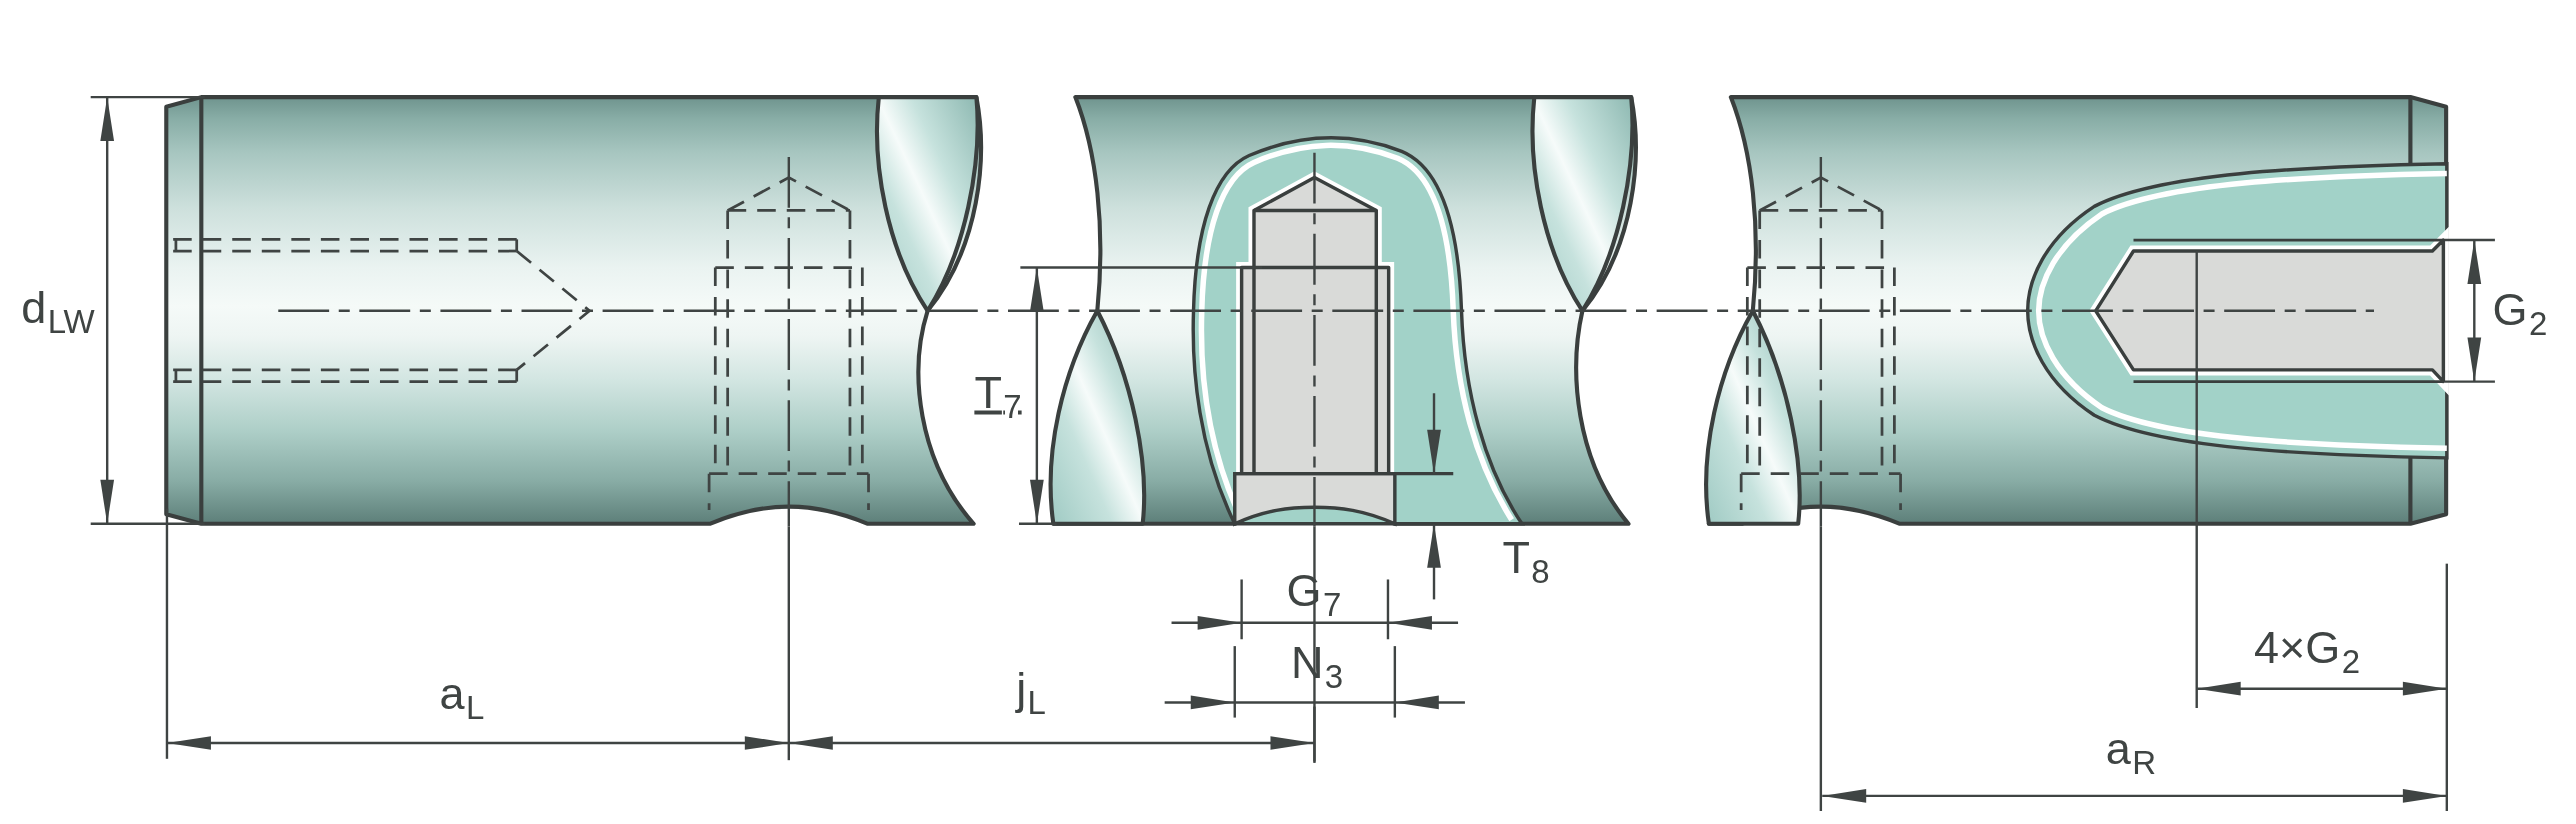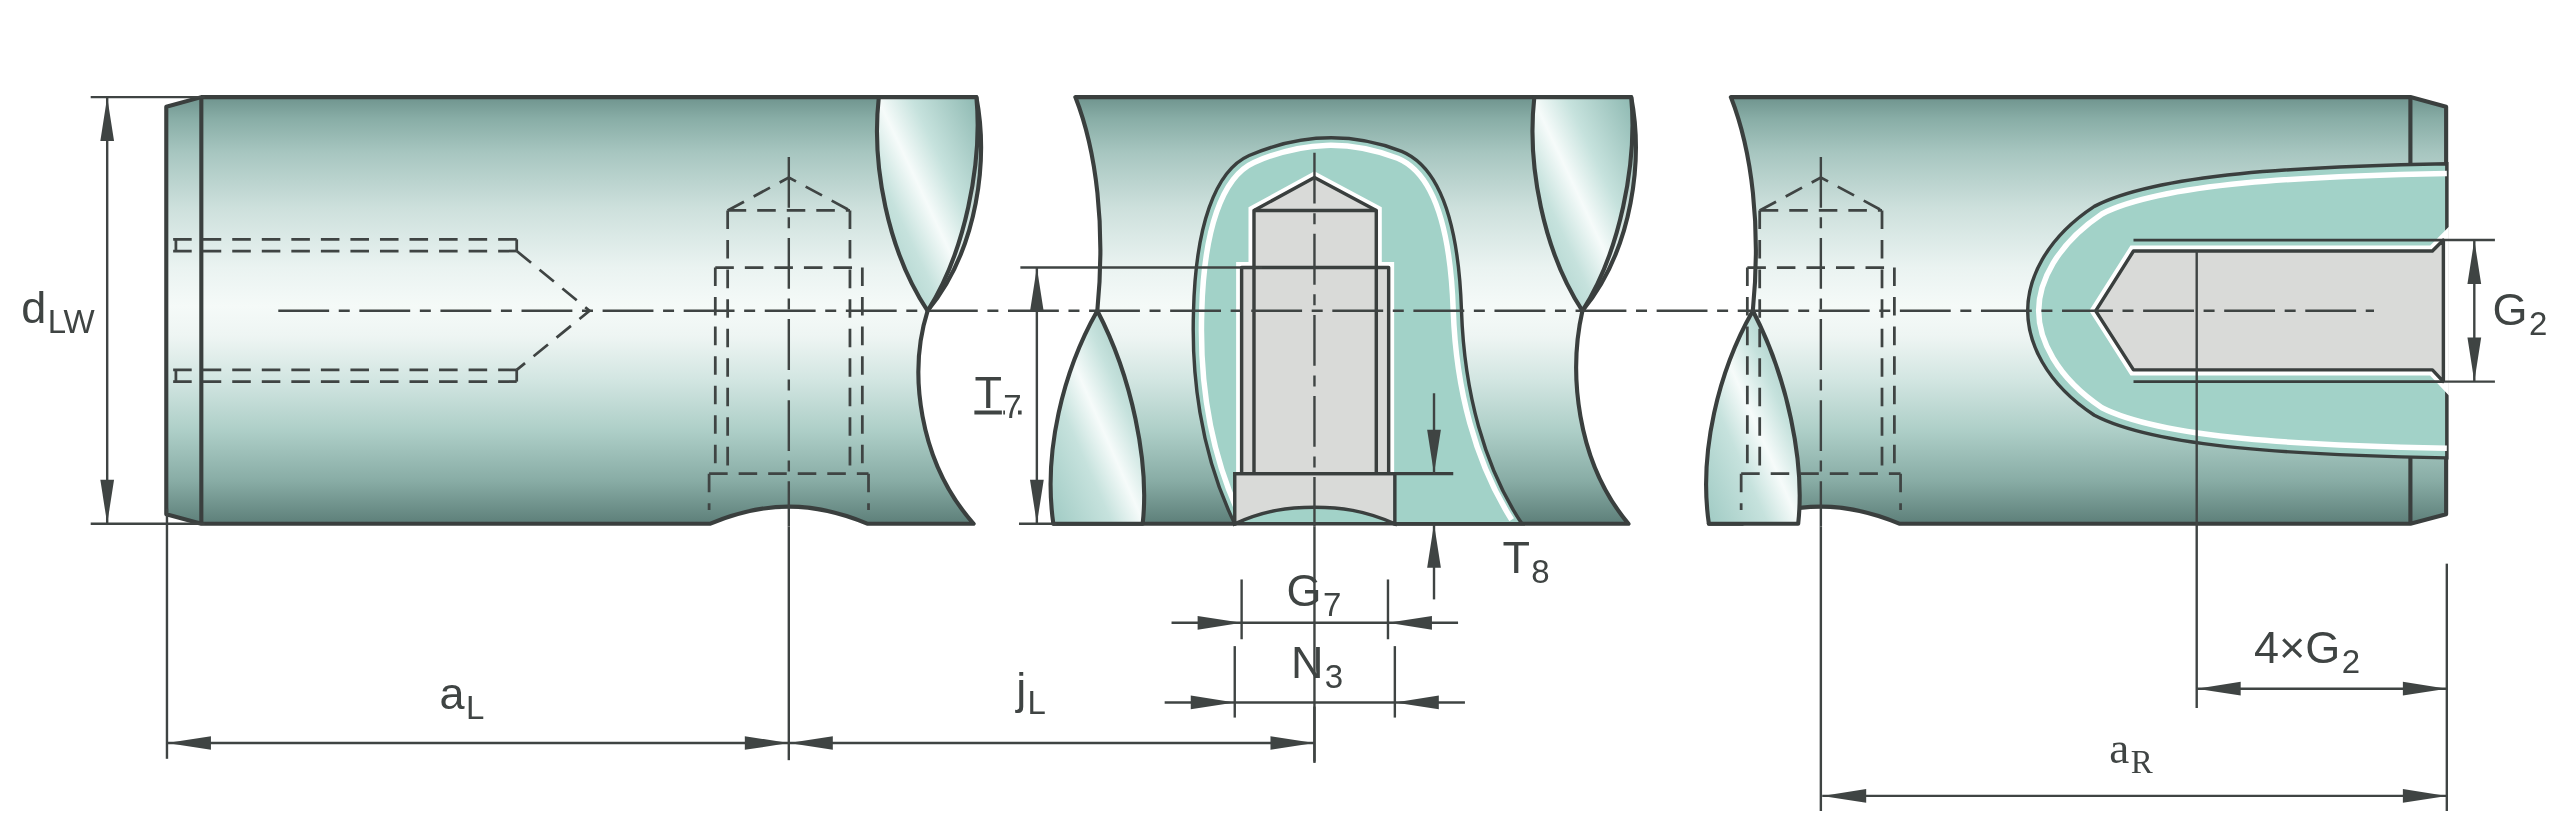--- a/index.html
+++ b/index.html
@@ -268,15 +268,15 @@
 
   <div class="dim-label" style="left:58px;top:307px;"><span>d</span><span class="sub">LW</span></div>
   <div class="dim-label" style="left:462px;top:693px;"><span>a</span><span class="sub">L</span></div>
   <div class="dim-label" style="left:1031px;top:688px;"><span>j</span><span class="sub">L</span></div>
   <div class="dim-label" style="left:998px;top:392px;text-decoration:underline;"><span>T</span><span class="sub">7</span></div>
   <div class="dim-label" style="left:1314px;top:590px;"><span>G</span><span class="sub">7</span></div>
   <div class="dim-label" style="left:1317px;top:662px;text-align:center;"><span>N</span><span class="sub">3</span></div>
   <div class="dim-label" style="left:1481px;top:557px;margin-left:45px;"><span>T</span><span class="sub">8</span></div>
   <div class="dim-label" style="left:2520px;top:309px;"><span>G</span><span class="sub">2</span></div>
   <div class="dim-label" style="left:2307px;top:647px;"><span>4×G</span><span class="sub">2</span></div>
-  <div class="dim-label" style="left:2131px;top:748px;font-family:Liberation Serif, serif;"><span>a</span><span class="sub">R</span></div>
+  <div class="dim-label" style="left:2131px;top:748px;"><span>a</span><span class="sub">R</span></div>
 </div>
 
 
 </body></html>

